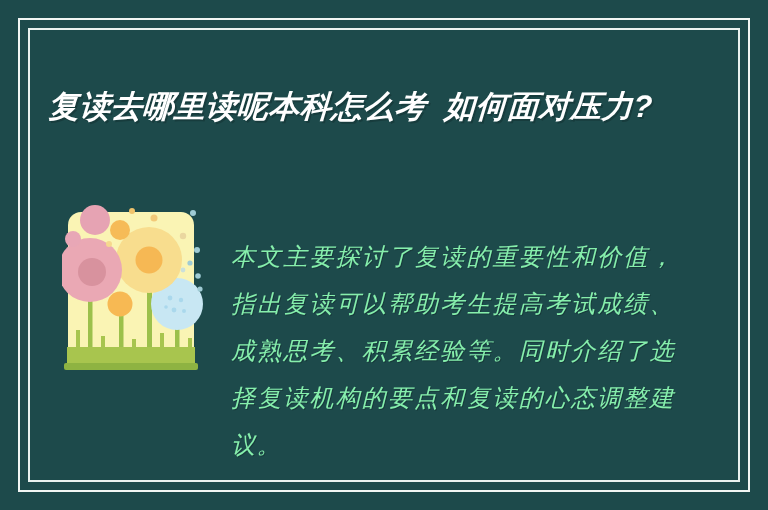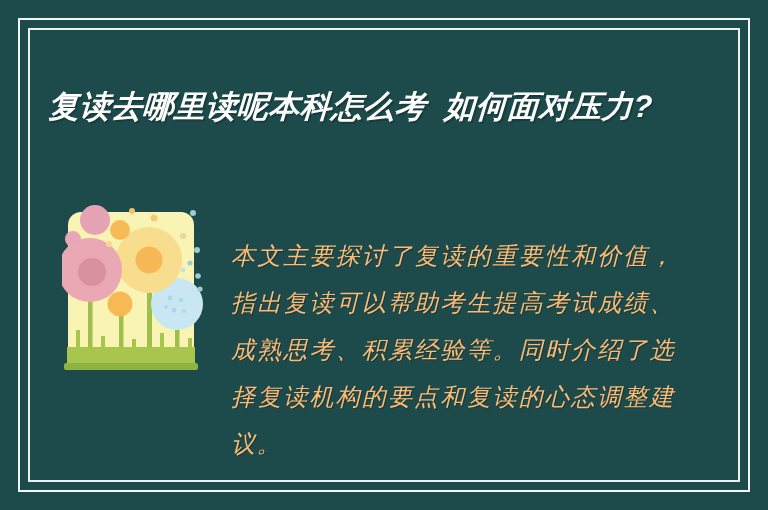--- a/index.html
+++ b/index.html
@@ -61,22 +61,22 @@
     text-shadow: 2px 2px 0 rgba(0,0,0,0.18);
     white-space: pre-wrap;
   }
 
   
   #body-text {
     position: absolute;
     left: 231px;
     top: 209px;
     width: 444px;
-    color: #fdba74;
-    font-family: Liberation Serif, serif;
+    color: #86efac;
+    font-family: Liberation Sans, sans-serif;
     font-style: italic;
     font-size: 24px;
     line-height: 47px;
     letter-spacing: 1.5px;
     text-align: justify;
     text-shadow: 1px 1px 0 rgba(0,0,0,0.22);
     white-space: pre-wrap;
   }
 
   

